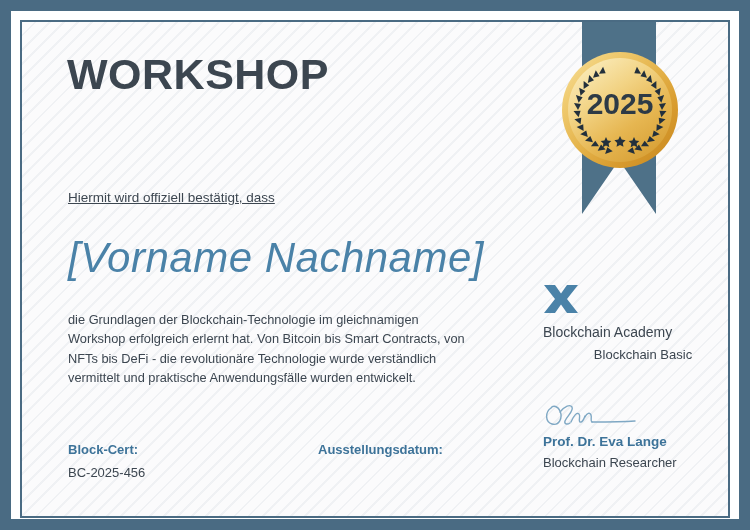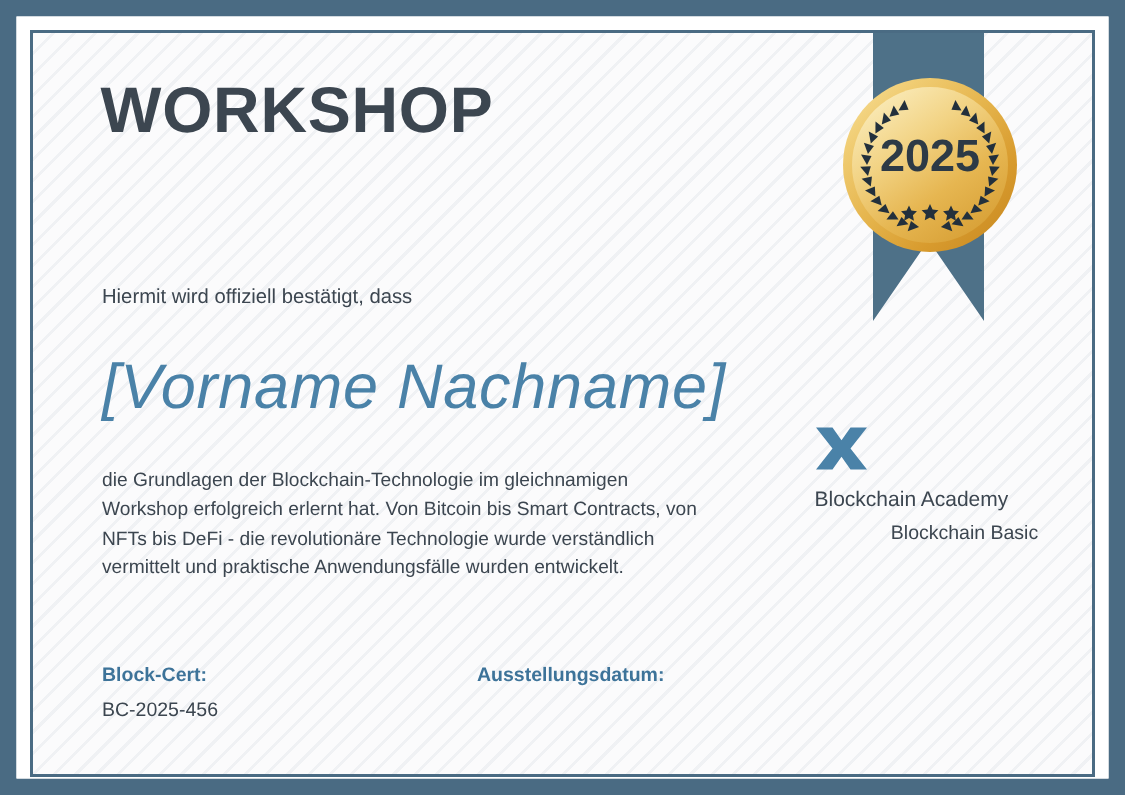--- a/index.html
+++ b/index.html
@@ -88,20 +88,21 @@
     white-space: nowrap;
   }
 
   
   .intro-text {
     position: absolute;
     left: 46px;
     top: 168px;
     font-size: 13.5px;
     color: #3c4650;
+    text-decoration: underline;
   }
 
   
   .recipient-name {
     position: absolute;
     left: 46px;
     top: 212px;
     font-family: Liberation Sans, sans-serif;
     font-style: italic;
     font-size: 42px;
@@ -365,16 +366,31 @@
 
       <div class="footer-col cert">
         <div class="footer-label">Block-Cert:</div>
         <div class="footer-value">BC-2025-456</div>
       </div>
 
       <div class="footer-col date">
         <div class="footer-label">Ausstellungsdatum:</div>
       </div>
 
+      <div class="signature-block">
+        <div class="signature-mark">
+          <svg width="120" height="32" viewBox="0 0 120 32" xmlns="http://www.w3.org/2000/svg">
+            <g fill="none" stroke="#7fa8c4" stroke-width="1.4" stroke-linecap="round">
+              <path d="M8,8 C2,12 2,22 9,24 C16,26 20,18 17,11 C15,6 10,5 8,8 Z"></path>
+              <path d="M17,12 C22,6 27,4 29,7 C31,11 24,16 22,21 C21,24 24,25 27,23"></path>
+              <path d="M28,22 C31,15 34,12 36,14 C38,16 35,21 37,22 C39,23 41,19 42,16"></path>
+              <path d="M42,17 C44,13 47,12 48,15 C49,18 47,21 49,22"></path>
+              <path d="M49,22 C60,22 78,22 92,21"></path>
+            </g>
+          </svg>
+        </div>
+        <div class="signer-name">Prof. Dr. Eva Lange</div>
+        <div class="signer-role">Blockchain Researcher</div>
+      </div>
 
     </div>
   </div>
 </div>
 
 </body></html>

